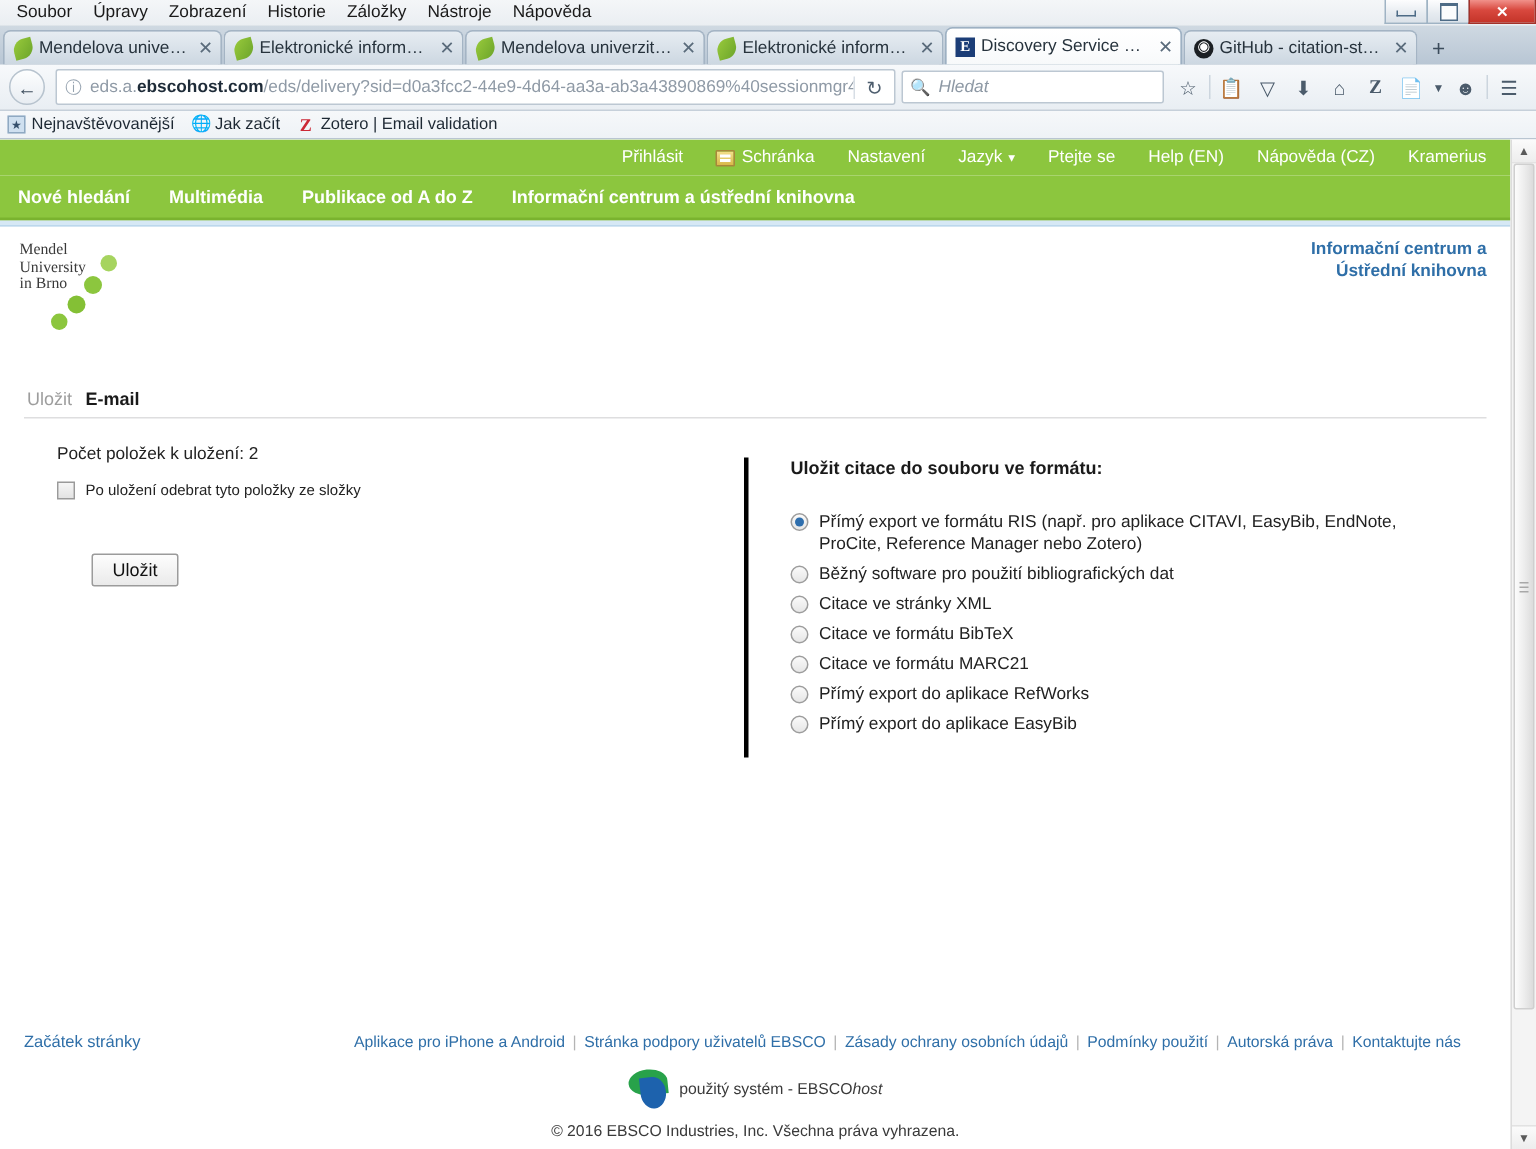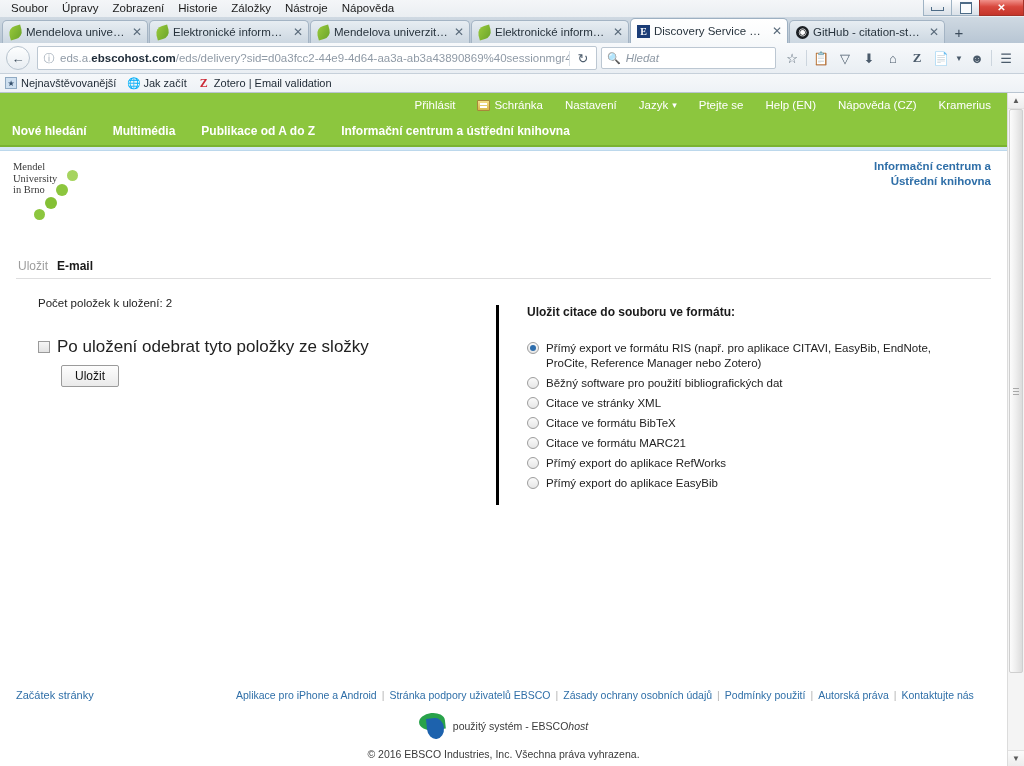--- a/index.html
+++ b/index.html
@@ -519,28 +519,28 @@
     flex: 1 1 auto;
     padding-left: 28px;
     border-left: 3px solid #000000;
     margin-top: 8px;
     min-height: 200px;
     box-sizing: border-box;
   }
   .count-line {
     font-size: 11.5px;
     color: #222;
-    margin-bottom: 28px;
+    margin-bottom: 12px;
   }
   .chkline {
     display: flex;
     align-items: center;
-    font-size: 17px;
+    font-size: 10px;
     color: #222;
-    margin-bottom: 8px;
+    margin-bottom: 36px;
   }
   .chkbox {
     width: 12px;
     height: 12px;
     border: 1px solid #9a9a9a;
     background: linear-gradient(to bottom, #f6f6f6, #e3e3e3);
     margin-right: 7px;
     flex: none;
     box-sizing: border-box;
   }

